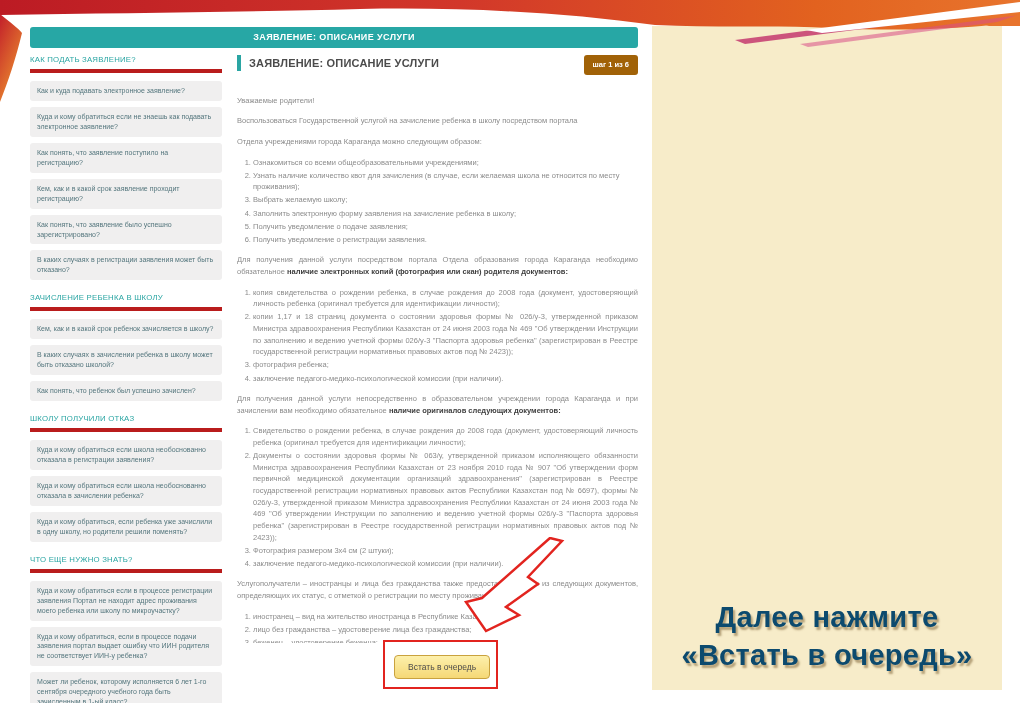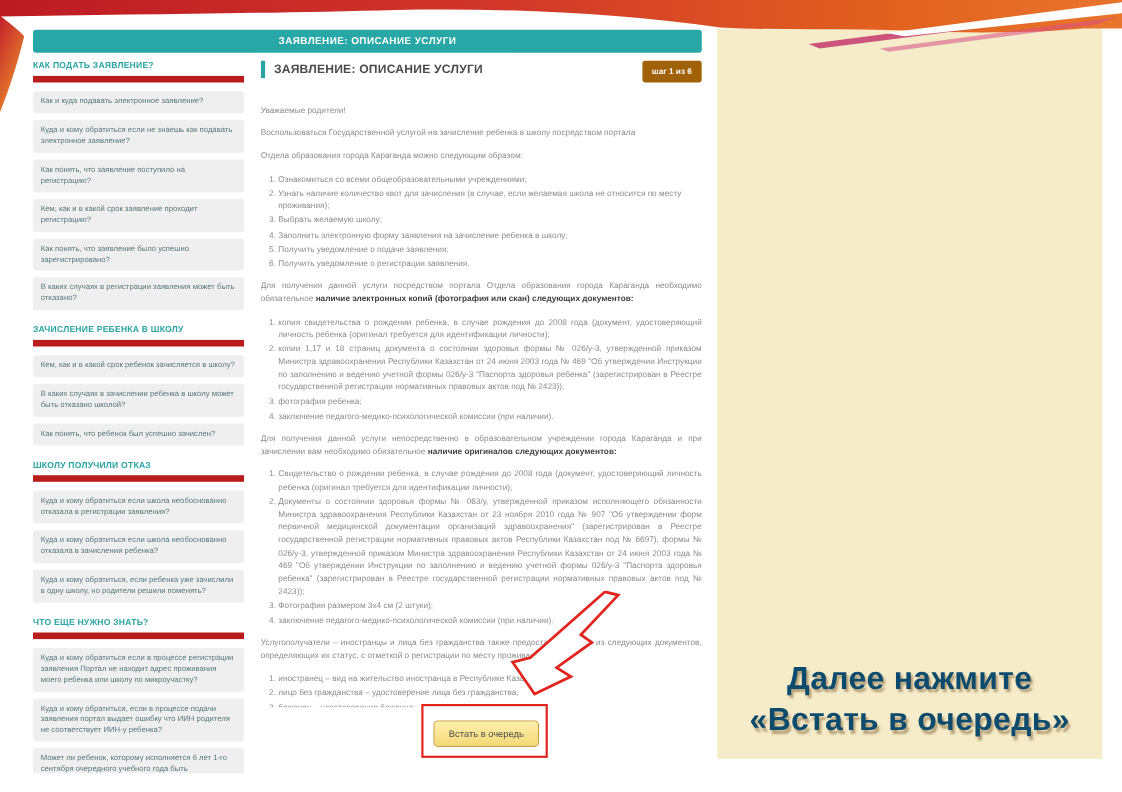--- a/index.html
+++ b/index.html
@@ -16,21 +16,21 @@
   
   .band-svg { position:absolute; left:0; top:0; z-index:3; pointer-events:none; }
 
   
   .webpage { position:absolute; left:0; top:0; width:736px; height:720px; }
   .banner { position:absolute; left:30px; top:27px; width:608px; height:21px; background:#27a7a5;
             border-radius:3px; color:#fff; font-weight:bold; font-size:9px; line-height:21px;
             text-align:center; letter-spacing:.4px; }
 
   .sidebar { position:absolute; left:30px; top:55px; width:192px; height:648px; overflow:hidden; }
-  .sb-title { font-size:7.8px; font-weight:bold; color:#2aa5a3; border-bottom:6px solid #b91c1c;
+  .sb-title { font-size:7.8px; font-weight:normal; color:#2aa5a3; border-bottom:4px solid #b91c1c;
               padding-bottom:5px; margin:13px 0 8px; letter-spacing:.2px; }
   .sb-section:first-child .sb-title { margin-top:0; }
   .sb-item { background:#f0efef; border-radius:3px; padding:5px 7px; margin-bottom:6px;
              font-size:7px; line-height:1.42; color:#54767d; cursor:pointer; }
 
   .main { position:absolute; left:237px; top:55px; width:401px; height:588px; overflow:hidden;
           font-size:7.5px; line-height:1.55; color:#8b8b8b; }
   .m-header { display:flex; justify-content:space-between; align-items:flex-start; margin-bottom:20px; }
   .m-title { font-size:11px; font-weight:bold; color:#4b4b4b; border-left:4px solid #2aa5a3;
              padding-left:8px; line-height:16px; letter-spacing:.2px; }
@@ -131,31 +131,31 @@
       </section>
       </div>
 
     <div class="main">
       <div class="m-header">
         <h1 class="m-title">ЗАЯВЛЕНИЕ: ОПИСАНИЕ УСЛУГИ</h1>
         <span class="m-badge">шаг 1 из 6</span>
       </div>
       <p class="m-p">Уважаемые родители!</p>
       <p class="m-p">Воспользоваться Государственной услугой на зачисление ребенка в школу посредством портала</p>
-      <p class="m-p">Отдела образования города Караганда можно следующим образом:</p>
+      <p class="m-p">Отдела учреждениями города Караганда можно следующим образом:</p>
       <ol class="m-ol">
 
       <li>Ознакомиться со всеми общеобразовательными учреждениями;</li>
           <li>Узнать наличие количество квот для зачисления (в случае, если желаемая школа не относится по месту проживания);</li>
           <li>Выбрать желаемую школу;</li>
           <li>Заполнить электронную форму заявления на зачисление ребенка в школу;</li>
           <li>Получить уведомление о подаче заявления;</li>
           <li>Получить уведомление о регистрации заявления.</li>
         </ol>
-      <p class="m-p just"><span>Для получения данной услуги посредством портала Отдела образования города Караганда необходимо обязательное </span><b>наличие электронных копий (фотография или скан) следующих документов:</b></p>
+      <p class="m-p just"><span>Для получения данной услуги посредством портала Отдела образования города Караганда необходимо обязательное </span><b>наличие электронных копий (фотография или скан) родителя документов:</b></p>
       <ol class="m-ol just">
 
       <li>копия свидетельства о рождении ребенка, в случае рождения до 2008 года (документ, удостоверяющий личность ребенка (оригинал требуется для идентификации личности);</li>
           <li>копии 1,17 и 18 страниц документа о состоянии здоровья формы № 026/у-3, утвержденной приказом Министра здравоохранения Республики Казахстан от 24 июня 2003 года № 469 "Об утверждении Инструкции по заполнению и ведению учетной формы 026/у-3 "Паспорта здоровья ребенка" (зарегистрирован в Реестре государственной регистрации нормативных правовых актов под № 2423));</li>
           <li>фотография ребенка;</li>
           <li>заключение педагого-медико-психологической комиссии (при наличии).</li>
         </ol>
       <p class="m-p just"><span>Для получения данной услуги непосредственно в образовательном учреждении города Караганда и при зачислении вам необходимо обязательное </span><b>наличие оригиналов следующих документов:</b></p>
       <ol class="m-ol just">
 

